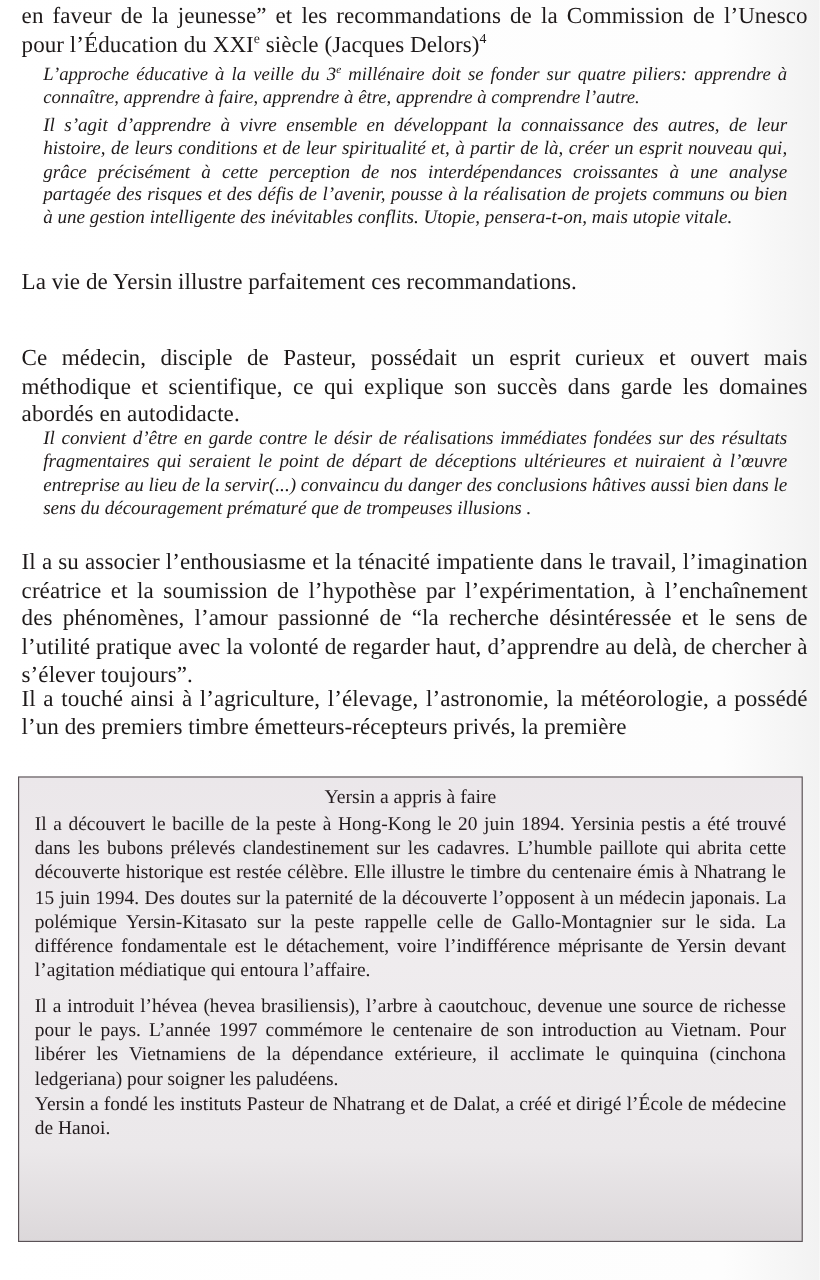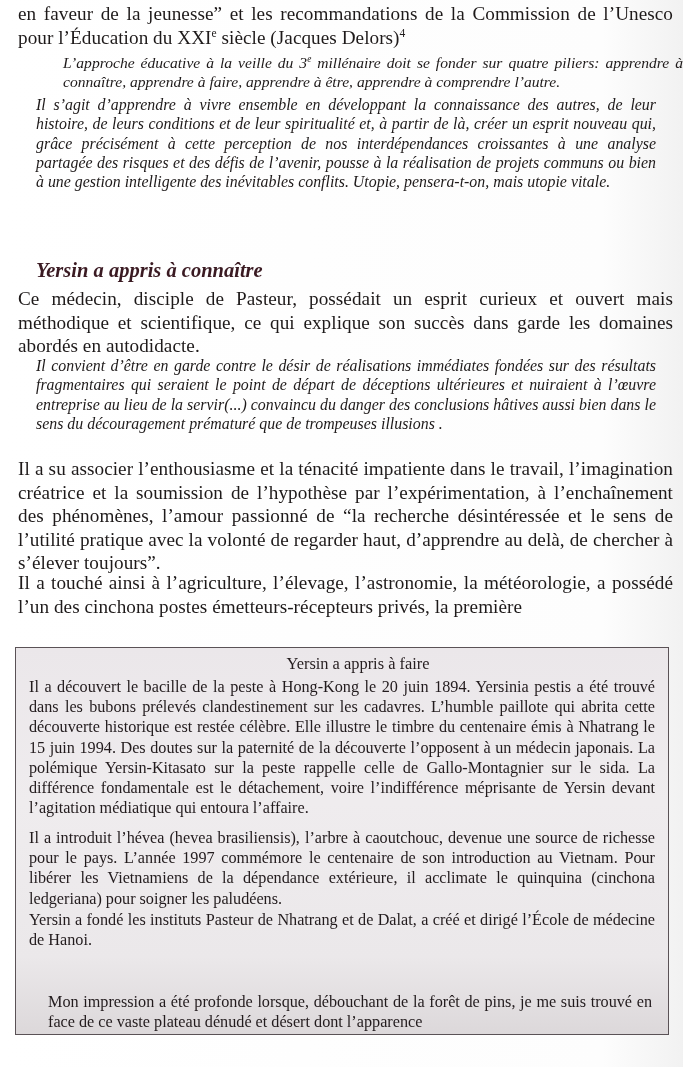--- a/index.html
+++ b/index.html
@@ -36,21 +36,21 @@
     .quote {
       position: absolute;
       left: 36px;
       width: 620px;
       font-size: 15.6px;
       line-height: 19px;
       text-align: justify;
       margin: 0;
       font-style: italic;
     }
-    .quote.italic { font-style: italic; margin-left: 27px; }
+    .quote.italic { font-style: italic; }
     .heading {
       position: absolute;
       left: 36px;
       font-style: italic;
       font-weight: bold;
       font-size: 20.5px;
       color: #3a1a22;
       margin: 0;
     }
     .box {
@@ -59,21 +59,21 @@
       top: 647px;
       width: 654px;
       height: 388px;
       background: linear-gradient(180deg, #ebe7ea 0%, #efecee 40%, #ebe8ea 80%, #dcd8da 100%);
       border: 1.5px solid #5a5256;
       box-sizing: border-box;
     }
     .box-title {
       position: absolute;
       top: 6px;
-      left: 16px;
+      left: 0;
       width: 100%;
       text-align: center;
       font-size: 16.4px;
       color: #251d1f;
     }
     .box-p {
       position: absolute;
       left: 13px;
       width: 626px;
       font-size: 16.2px;
@@ -113,38 +113,37 @@
 <body>
 
 <div class="page">
 
   <p class="body-text" style="top:2px;"><span>en faveur de la jeunesse” et les recommandations de la Commission de l’Unesco pour l’Éducation du XXI</span><sup>e</sup><span> siècle (Jacques Delors)</span><sup>4</sup></p>
 
   <p class="quote italic" style="top:53px; width:620px;"><span>L’approche éducative à la veille du 3</span><sup>e</sup><span> millénaire doit se fonder sur quatre piliers: apprendre à connaître, apprendre à faire, apprendre à être, apprendre à comprendre l’autre.</span></p>
 
   <p class="quote" style="top:95px; font-size:15.9px; line-height:19.3px;">Il s’agit d’apprendre à vivre ensemble en développant la connaissance des autres, de leur histoire, de leurs conditions et de leur spiritualité et, à partir de là, créer un esprit nouveau qui, grâce précisément à cette perception de nos interdépendances croissantes à une analyse partagée des risques et des défis de l’avenir, pousse à la réalisation de projets communs ou bien à une gestion intelligente des inévitables conflits. Utopie, pensera-t-on, mais utopie vitale.</p>
 
+  <p class="body-text" style="top:224px;">La vie de Yersin illustre parfaitement ces recommandations.</p>
 
-  <h2 class="heading" style="top:259px;">Yersin a appris à connaître</h2>
 
   <p class="body-text" style="top:287px;">Ce médecin, disciple de Pasteur, possédait un esprit curieux et ouvert mais méthodique et scientifique, ce qui explique son succès dans garde les domaines abordés en autodidacte.</p>
 
   <p class="quote" style="top:356px; font-size:15.9px; line-height:19.3px;">Il convient d’être en garde contre le désir de réalisations immédiates fondées sur des résultats fragmentaires qui seraient le point de départ de déceptions ultérieures et nuiraient à l’œuvre entreprise au lieu de la servir(...) convaincu du danger des conclusions hâtives aussi bien dans le sens du découragement prématuré que de trompeuses illusions .</p>
 
   <p class="body-text" style="top:457px;">Il a su associer l’enthousiasme et la ténacité impatiente dans le travail, l’imagination créatrice et la soumission de l’hypothèse par l’expérimentation, à l’enchaînement des phénomènes, l’amour passionné de “la recherche désintéressée et le sens de l’utilité pratique avec la volonté de regarder haut, d’apprendre au delà, de chercher à s’élever toujours”.</p>
 
-  <p class="body-text" style="top:571px;">Il a touché ainsi à l’agriculture, l’élevage, l’astronomie, la météorologie, a possédé l’un des cinchona postes émetteurs-récepteurs privés, la première</p>
+  <p class="body-text" style="top:571px;">Il a touché ainsi à l’agriculture, l’élevage, l’astronomie, la météorologie, a possédé l’un des premiers timbre émetteurs-récepteurs privés, la première</p>
 
   <div class="box">
     <div class="box-title">Yersin a appris à faire</div>
 
     <p class="box-p" style="top:29px;"><span>Il a découvert le bacille de la peste à Hong-Kong le 20 juin 1894. </span><span class="em">Yersinia pestis</span><span> a été trouvé dans les bubons prélevés clandestinement sur les cadavres. L’humble paillote qui abrita cette découverte historique est restée célèbre. Elle illustre le timbre du centenaire émis à Nhatrang le 15 juin 1994. Des doutes sur la paternité de la découverte l’opposent à un médecin japonais. La polémique Yersin-Kitasato sur la peste rappelle celle de Gallo-Montagnier sur le sida. La différence fondamentale est le détachement, voire l’indifférence méprisante de Yersin devant l’agitation médiatique qui entoura l’affaire.</span></p>
 
     <p class="box-p" style="top:180px;"><span>Il a introduit l’hévea </span><span class="em">(hevea brasiliensis)</span><span>, l’arbre à caoutchouc, devenue une source de richesse pour le pays. L’année 1997 commémore le centenaire de son introduction au Vietnam. Pour libérer les Vietnamiens de la dépendance extérieure, il acclimate le quinquina </span><span class="em">(cinchona ledgeriana)</span><span> pour soigner les paludéens.</span></p>
 
     <p class="box-p" style="top:262px;">Yersin a fondé les instituts Pasteur de Nhatrang et de Dalat, a créé et dirigé l’École de médecine de Hanoi.</p>
 
 
-    <p class="box-quote" style="top:344px;">Mon impression a été profonde lorsque, débouchant de la forêt de pins, je me suis trouvé en face de ce vaste plateau dénudé et désert dont l’apparence</p>
   </div>
 
   <div class="bleed"></div>
 </div>
 
 </body></html>

